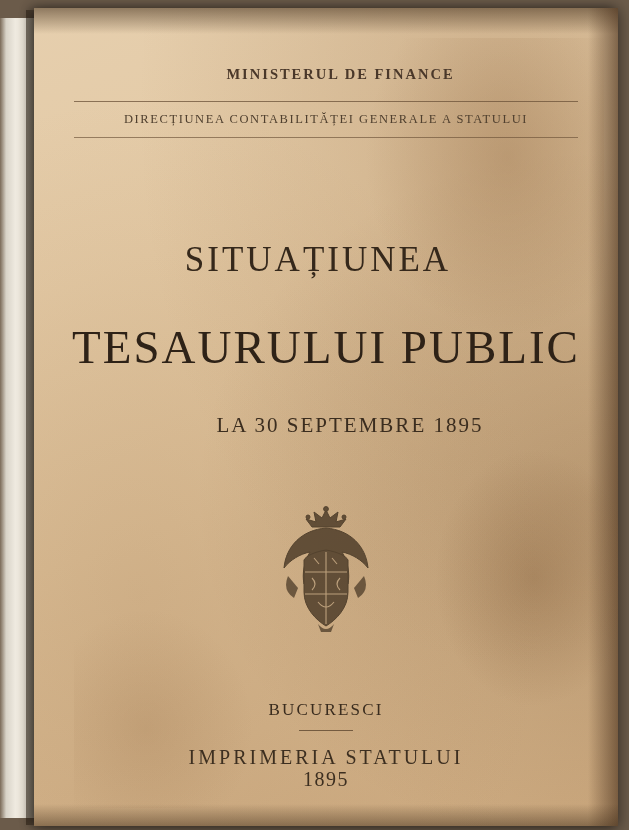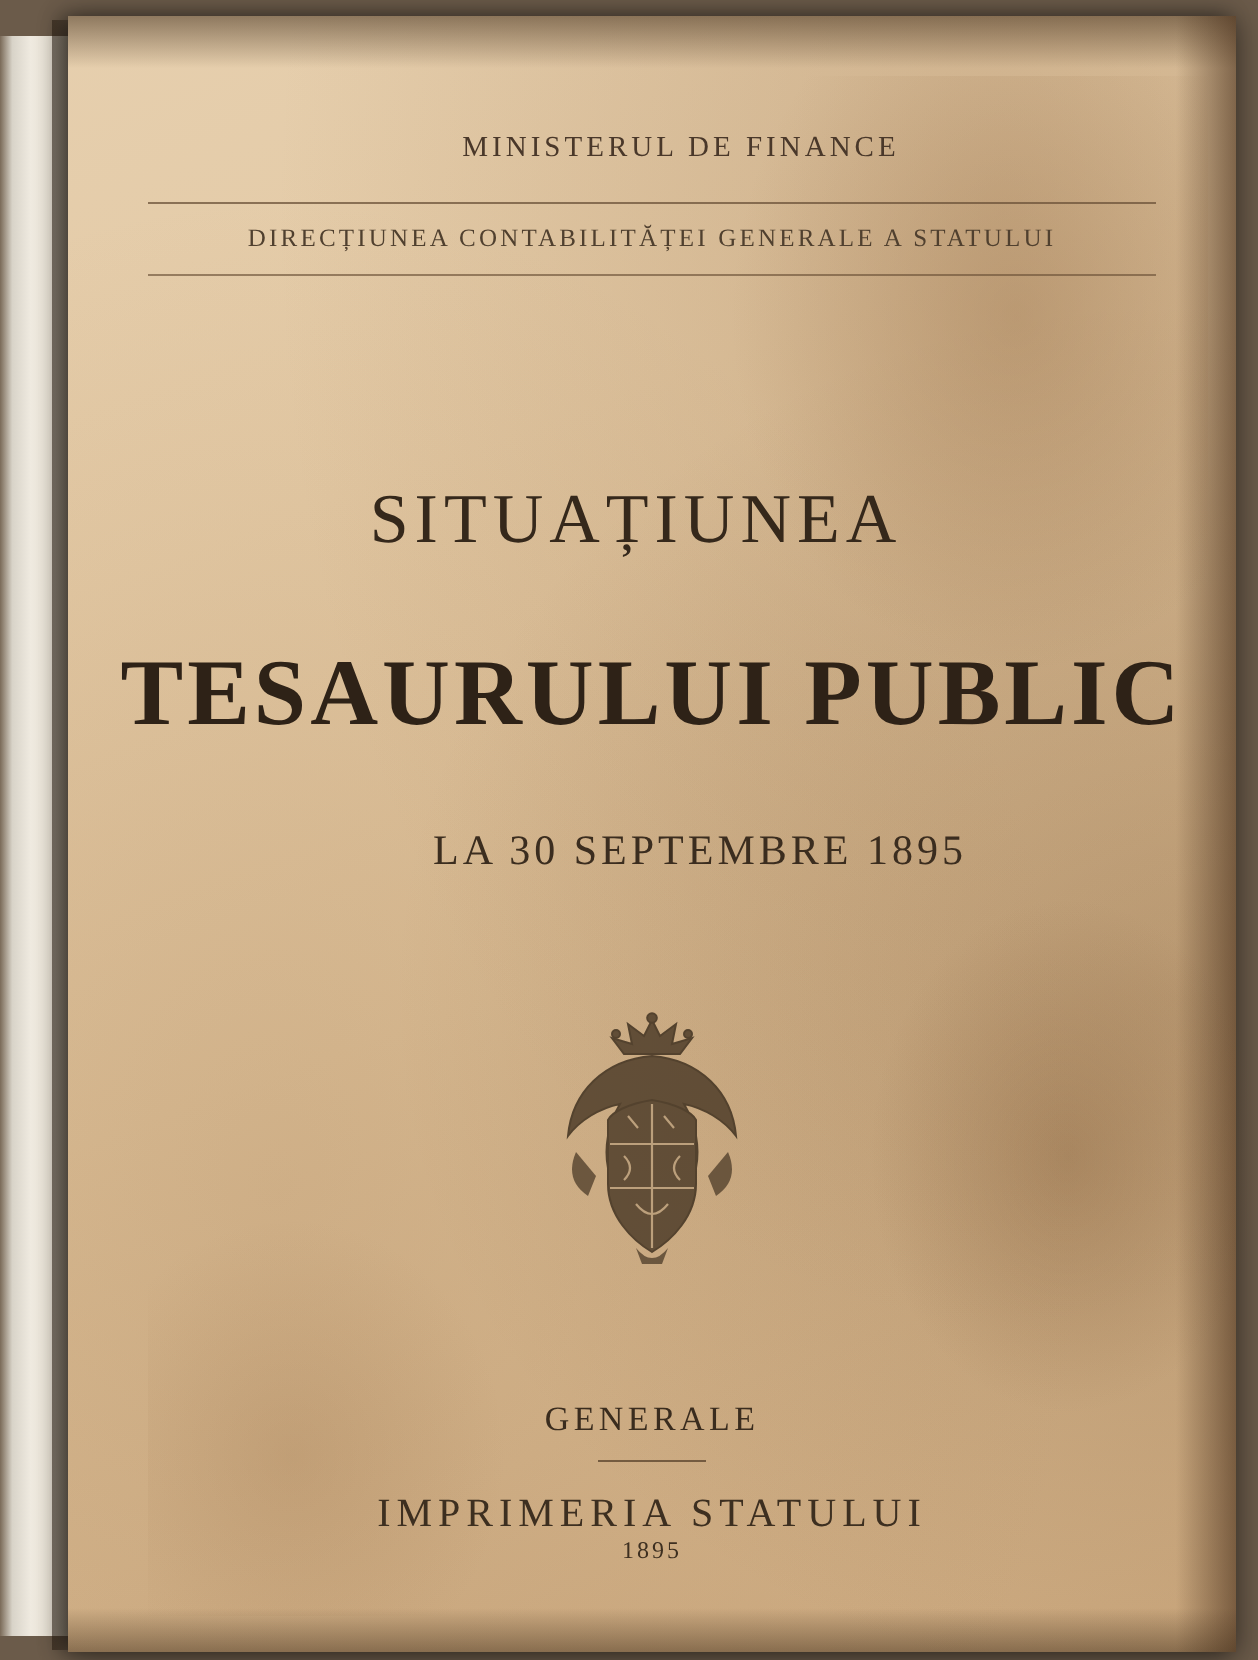--- a/index.html
+++ b/index.html
@@ -92,21 +92,21 @@
     left: 0; top: 0; right: 0; bottom: 0;
     text-align: center;
     color: #3a2c1e;
   }
 
   .ministry {
     position: absolute;
     top: 58px; left: 0; right: 0;
     font-size: 14.5px;
     letter-spacing: 2.0px;
-    font-weight: normal;
+    font-weight: bold;
     color: #4a382a;
     padding-left: 29px;
   }
 
   .rule {
     position: absolute;
     top: 93px;
     left: 40px;
     width: 504px;
     height: 1px;
@@ -139,21 +139,20 @@
     letter-spacing: 3px;
     color: #35281b;
   }
 
   .title2 {
     position: absolute;
     top: 312px; left: 0; right: 0;
     font-size: 47px;
     letter-spacing: 2px;
     color: #2e2217;
-    font-weight: bold;
   }
 
   .subtitle {
     position: absolute;
     top: 405px; left: 0; right: 0;
     font-size: 21px;
     letter-spacing: 2.0px;
     color: #3b2d1f;
     padding-left: 48px;
   }
@@ -189,21 +188,21 @@
   .press {
     position: absolute;
     top: 738px; left: 0; right: 0;
     font-size: 20px;
     letter-spacing: 3.0px;
     color: #3d2f20;
   }
   .year {
     position: absolute;
     top: 760px; left: 0; right: 0;
-    font-size: 12px;
+    font-size: 20px;
     letter-spacing: 1.5px;
     color: #3d2f20;
   }
 </style>
 </head>
 <body>
 
 <div id="page">
 
   <div class="outer-bg"></div>
@@ -253,20 +252,20 @@
           </g>
           <g fill="#4b3a27" opacity="0.9">
 
             <path d="M52 118 q8 10 16 0 l-3 8 h-10 z"></path>
             <path d="M22 70 q-6 14 6 22 l4 -10 z"></path>
             <path d="M98 70 q6 14 -6 22 l-4 -10 z"></path>
           </g>
         </svg>
       </div>
 
-      <div class="city">GENERALE</div>
+      <div class="city">BUCURESCI</div>
       <div class="rule3"></div>
       <div class="press">IMPRIMERIA STATULUI</div>
       <div class="year">1895</div>
 
     </div>
   </div>
 </div>
 
 </body></html>

